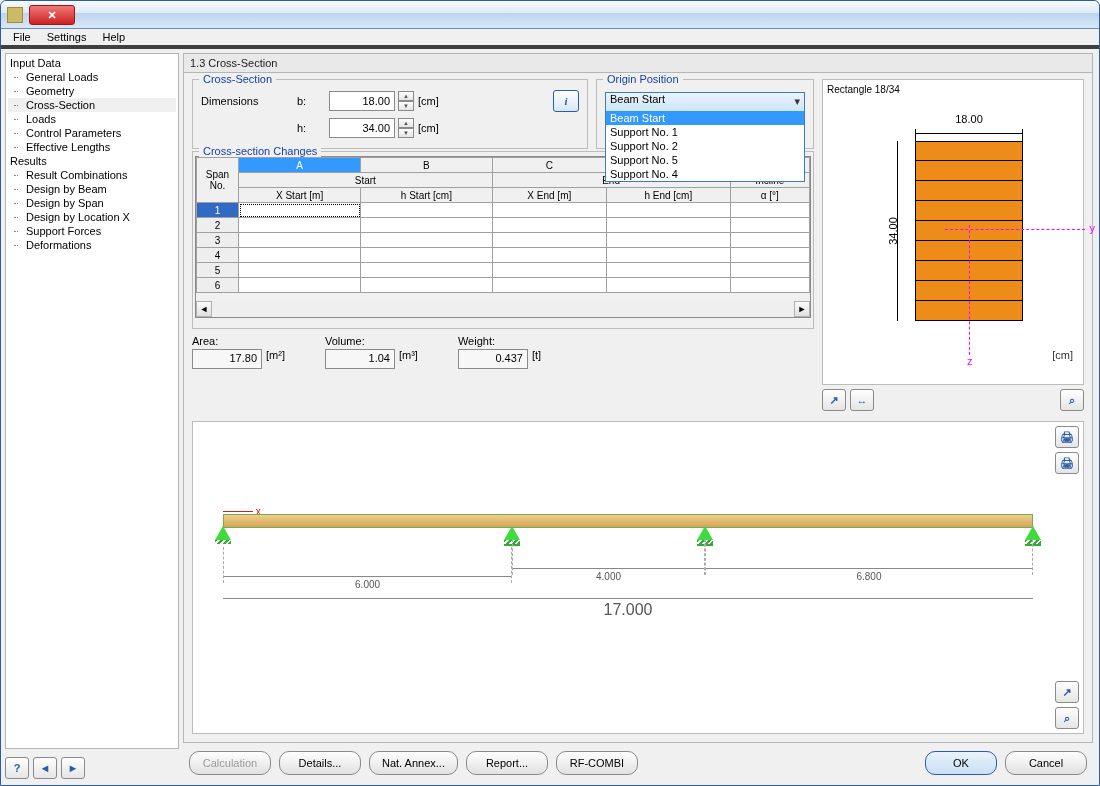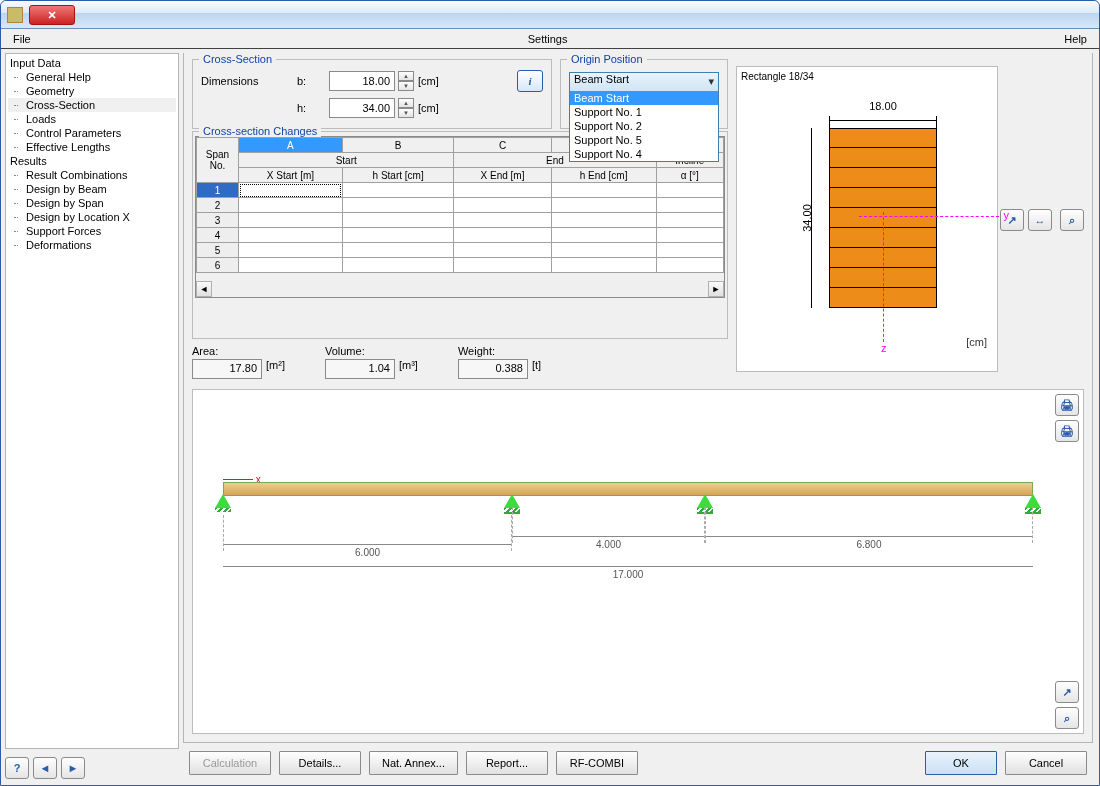--- a/index.html
+++ b/index.html
@@ -2,21 +2,21 @@
 <html><head>
 <meta charset="utf-8">
 <style>
 * { margin:0; padding:0; box-sizing:border-box; font-family:"Segoe UI",Tahoma,sans-serif; font-size:11px; }
 body { background:#fff; width:1100px; height:786px; overflow:hidden; border:1px solid #2a5caa; border-radius:6px 6px 0 0; display:flex; flex-direction:column; }
 .titlebar { height:28px; background:linear-gradient(#f7fcff,#dce9f7 45%,#bcd5ef 46%,#d9e8f7); display:flex; align-items:center; padding:0 6px; border-bottom:1px solid #6b8fb5; border-radius:6px 6px 0 0; }
 .titlebar .app-icon { width:16px; height:16px; background:#cb6; border:1px solid #a83; margin-right:6px; }
 .titlebar .title { color:#000; flex:1; white-space:nowrap; overflow:hidden; }
 .titlebar .win-btns { display:flex; gap:2px; }
 .close-x { width:46px; height:20px; background:linear-gradient(#e77,#c22); border:1px solid #a11; border-radius:3px; color:#fff; text-align:center; line-height:18px; font-weight:bold; cursor:pointer; }
-.menubar { height:20px; background:#f0f0f0; display:flex; align-items:center; padding:0 4px; border-bottom:1px solid #404040;justify-content:space-between; }
+.menubar { height:20px; background:#f0f0f0; display:flex; align-items:center; padding:0 4px; border-bottom:4px solid #404040; }
 .menubar span { padding:2px 8px; cursor:default; color:#000; }
 .client { flex:1; display:flex; padding:4px 6px 6px 4px; gap:4px; background:#f0f0f0; min-height:0; }
 .sidebar { width:174px; background:#fff; border:1px solid #b5b5b5; padding:2px; display:flex; flex-direction:column; }
 .navtree { flex:1; overflow:auto; }
 .navtree .grp { font-weight:normal; color:#000; padding:1px 2px; }
 .navtree .itm { padding:1px 2px 1px 18px; position:relative; cursor:default; }
 .navtree .itm::before { content:""; position:absolute; left:6px; top:50%; width:4px; height:0; border-top:1px dotted #888; }
 .navtree .itm.selected { background:#f0f0f0; }
 .navtree-bottom { display:flex; gap:4px; padding:2px 0 0 0; }
 .iconbtn { width:24px; height:22px; border:1px solid #8a8a8a; border-radius:3px; background:linear-gradient(#fefefe,#e5e5e5); display:flex; align-items:center; justify-content:center; cursor:pointer; font-family:Arial; font-weight:bold; color:#2a5caa; }
@@ -36,21 +36,21 @@
 .spinner { width:16px; height:20px; display:flex; flex-direction:column; margin-left:-1px; }
 .spinner span { flex:1; border:1px solid #8a8a8a; background:linear-gradient(#fefefe,#e4e4e4); font-size:6px; text-align:center; line-height:8px; color:#555; cursor:pointer; }
 .unit { width:34px; }
 .info-btn { width:26px; height:22px; border:1px solid #2a5caa; border-radius:3px; background:linear-gradient(#fefefe,#d8e7f7); color:#2a5caa; font-weight:bold; font-family:Georgia; font-style:italic; text-align:center; line-height:20px; margin-left:auto; cursor:pointer; }
 .dd-wrap { position:relative; width:100%; }
 .dropdown { width:100%; height:20px; border:1px solid #3c7fb1; background:linear-gradient(#eaf3fb,#cfe5f6); padding:0 18px 0 4px; position:relative; cursor:pointer; }
 .dropdown::after { content:"▾"; position:absolute; right:4px; top:2px; color:#333; }
 .dd-list { position:absolute; top:19px; left:0; right:0; border:1px solid #3c7fb1; border-top:none; background:#fff; z-index:50; }
 .dd-list div { padding:1px 4px; }
 .dd-list .sel { background:#3399ff; color:#fff; }
-.fs-changes { border:1px solid #bcbcbc; padding:4px 2px 2px; position:relative; background:#f0f0f0; height:208px; margin-top:2px; }
+.fs-changes { border:1px solid #bcbcbc; padding:4px 2px 2px; position:relative; background:#f0f0f0; height:178px; margin-top:2px; }
 .fs-changes .legend { position:absolute; top:-7px; left:6px; background:#f0f0f0; padding:0 4px; color:#1442a5; }
 .grid-wrap { border:1px solid #8a8a8a; height:162px; overflow:hidden; background:#fff; display:flex; flex-direction:column; }
 table.grid { border-collapse:collapse; width:100%; }
 table.grid th, table.grid td { border:1px solid #a0a0a0; padding:0 2px; height:15px; font-size:10px; background:#f0f0f0; }
 table.grid td.rownum { text-align:center; background:#eee; width:42px; }
 table.grid td.rownum.sel { background:#316ac5; color:#fff; }
 table.grid td.cell { background:#fff; }
 table.grid td.cell.active { background:#fff; outline:1px dotted #000; outline-offset:-2px; }
 table.grid th { text-align:center; font-weight:normal; background:#f0f0f0; }
 th.colA { background:#3399ff !important; color:#fff; }
@@ -91,23 +91,23 @@
 .sup .tri { width:0; height:0; border-left:8px solid transparent; border-right:8px solid transparent; border-bottom:14px solid #3ddc3d; margin:0 auto; }
 .sup .base { height:4px; background:repeating-linear-gradient(135deg,#3a3,#3a3 2px,#fff 2px,#fff 4px); }
 .sup.roller::after { content:""; display:block; width:16px; height:3px; border-top:2px solid #3a3; }
 .x-axis { position:absolute; left:0; top:0; color:#c22; font-size:10px; }
 .x-axis .arrow { display:inline-block; width:30px; border-top:1px solid #c22; position:relative; top:-3px; }
 .dim-span { position:absolute; top:62px; border-top:1px solid #888; }
 .dim-span::before,.dim-span::after { content:""; position:absolute; top:-30px; height:36px; border-left:1px dashed #aaa; }
 .dim-span::before { left:0 } .dim-span::after { right:0; }
 .dim-span .t { position:absolute; left:50%; transform:translateX(-50%); top:2px; font-size:10px; color:#555; }
 .dim-total { position:absolute; left:0; right:0; top:92px; border-top:1px solid #888; }
-.dim-total .t { position:absolute; left:50%; transform:translateX(-50%); top:2px; font-size:10px; color:#555; }
+.dim-total .t { position:absolute; left:50%; transform:translateX(-50%); top:2px; font-size:16px; color:#555; }
 .footer { display:flex; align-items:center; padding:8px 6px 4px; gap:8px; }
-.btn { height:24px; padding:0 12px; border:1px solid #8a8a8a; border-radius:1px; background:linear-gradient(#fefefe,#e1e1e1); cursor:pointer; min-width:82px; text-align:center; line-height:22px; }
+.btn { height:24px; padding:0 12px; border:1px solid #8a8a8a; border-radius:10px; background:linear-gradient(#fefefe,#e1e1e1); cursor:pointer; min-width:82px; text-align:center; line-height:22px; }
 .btn.disabled { color:#999; }
 .btn.primary { border-color:#2a5caa; background:linear-gradient(#eaf3fb,#c9e0f5); min-width:72px; }
 .footer .spacer { flex:1; }
 .left-col { display:flex; flex-direction:column; }
 .content-and-preview { display:flex; gap:8px; }
 .left-content { flex:1; min-width:0; }
 </style>
 </head>
 <body>
 
@@ -122,21 +122,21 @@
   <span>File</span>
   <span>Settings</span>
   <span>Help</span>
 </div>
 
 <div class="client">
   <div class="left-col" style="gap:6px;">
     <div class="sidebar" style="flex:1;">
       <div class="navtree">
         <div class="grp">Input Data</div>
-        <div class="itm">General Help</div>
+        <div class="itm">General Loads</div>
         <div class="itm">Geometry</div>
         <div class="itm selected">Cross-Section</div>
         <div class="itm">Loads</div>
         <div class="itm">Control Parameters</div>
         <div class="itm">Effective Lengths</div>
         <div class="grp">Results</div>
         <div class="itm">Result Combinations</div>
         <div class="itm">Design by Beam</div>
         <div class="itm">Design by Span</div>
         <div class="itm">Design by Location X</div>
@@ -145,20 +145,21 @@
       </div>
     </div>
     <div class="navtree-bottom">
       <div class="iconbtn">?</div>
       <div class="iconbtn">◄</div>
       <div class="iconbtn">►</div>
     </div>
   </div>
 
   <div class="main">
+    <div class="pagetitle">1.3 Cross-Section</div>
     <div class="page-body">
 
       <div class="content-and-preview">
         <div class="left-content">
           <div class="row-top">
             <div class="fieldset fs-cross">
               <div class="legend">Cross-Section</div>
               <div class="dim-row">
                 <span class="lbl">Dimensions</span>
                 <span class="sym">b:</span>
@@ -293,28 +294,28 @@
             <div class="prop">
               <span>Volume:</span>
               <div class="val">
                   <div class="box">1.04</div>
                   <span>[m³]</span>
                 </div>
             </div>
             <div class="prop">
               <span>Weight:</span>
               <div class="val">
-                  <div class="box">0.388</div>
+                  <div class="box">0.437</div>
                   <span>[t]</span>
                 </div>
             </div>
           </div>
         </div>
 
-        <div style="display:flex;flex-direction:row;gap:2px;align-items:center;">
+        <div style="display:flex;flex-direction:column;gap:2px;">
           <div class="fs-preview">
             <div class="preview-title">Rectangle 18/34</div>
             <div class="preview-canvas">
               <div class="dim-top"><span>18.00</span><div class="bar"></div></div>
               <div class="dim-left">
                   <div class="bar"></div>
                   <span class="txt">34.00</span>
                 </div>
               <div class="rect-shape">
                 <div class="seg"></div>

